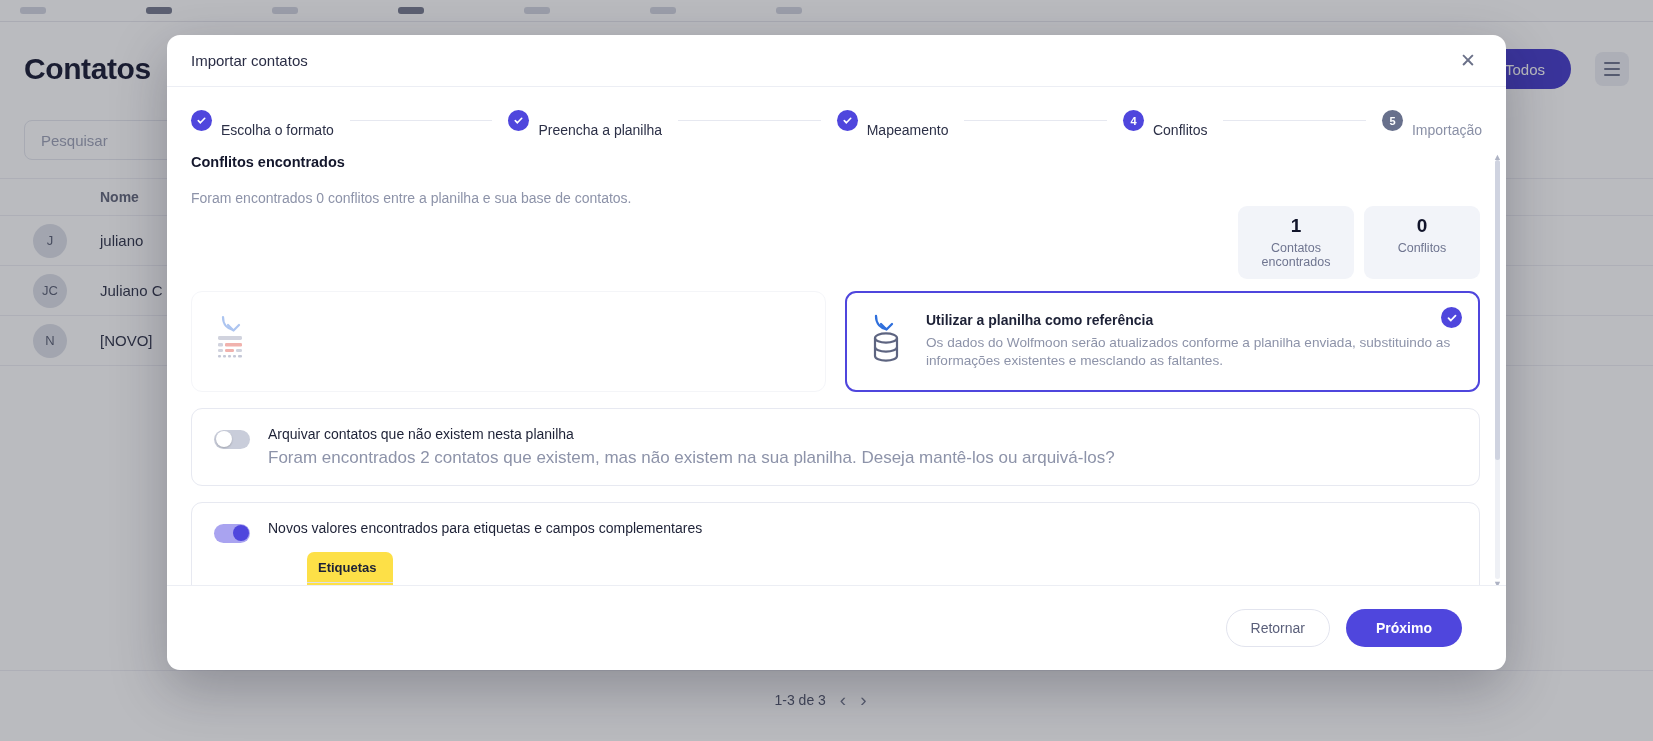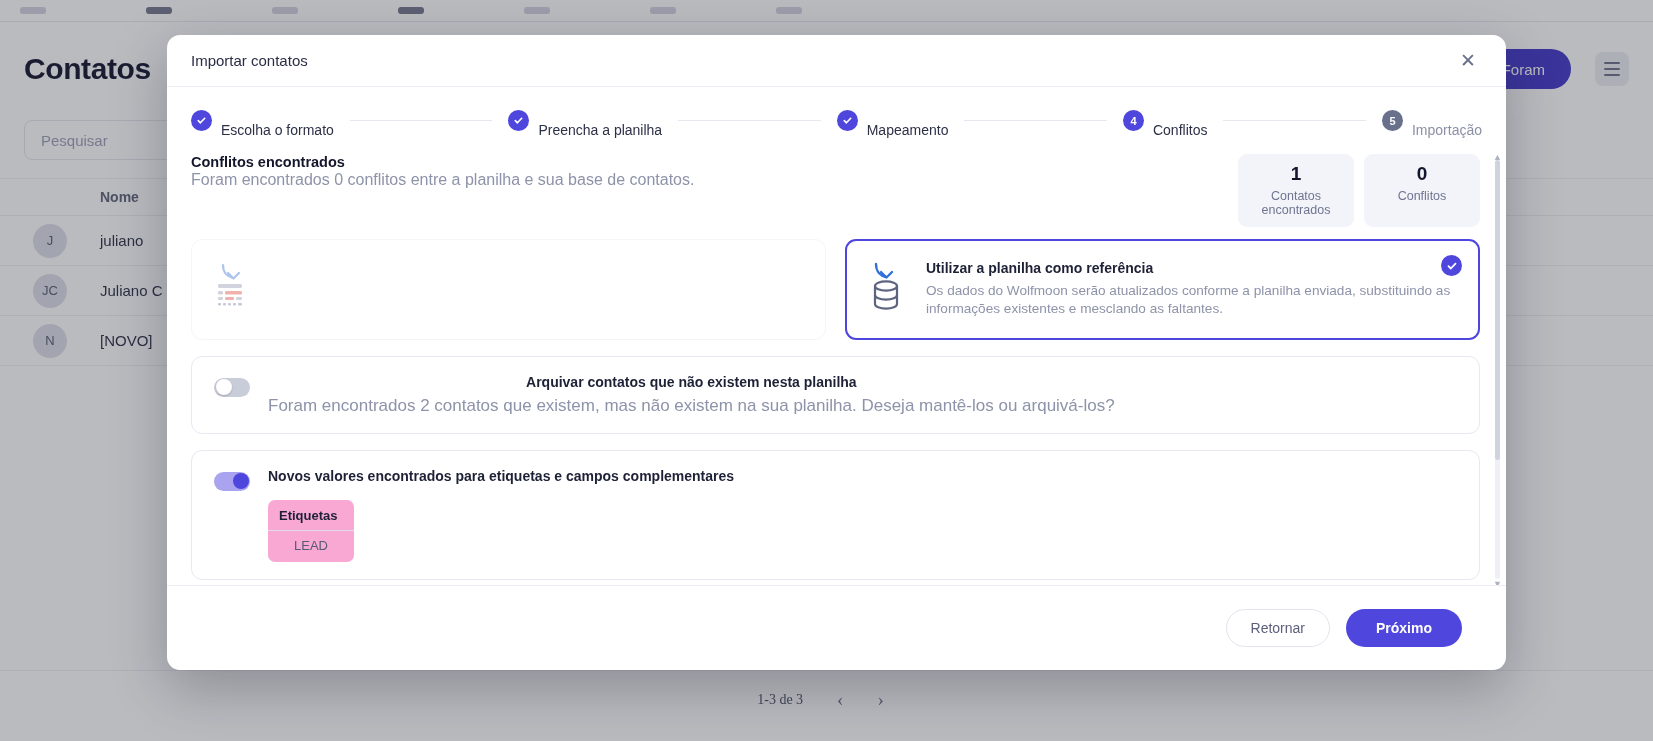--- a/index.html
+++ b/index.html
@@ -143,24 +143,23 @@
     justify-content: center;
   }
 
   .pagination {
     position: absolute;
     bottom: 30px;
     left: 0; right: 12px;
     display: flex;
     align-items: center;
     justify-content: center;
-    gap: 34px;
+    gap: 14px;
     font-size: 14px;
     color: #4a4f66;
-    font-family: Liberation Serif, serif;
   }
   .pagination .arrow { font-size: 19px; color: #6d7288; cursor: pointer; }
   .footer-rule {
     position: absolute;
     bottom: 70px; left: 0; right: 0;
     border-top: 1px solid #edeef3;
   }
 
   
   #overlay {
@@ -244,23 +243,24 @@
   .modal-body {
     flex: 1 1 auto;
     overflow: hidden;
     padding: 4px 26px 0 24px;
     position: relative;
   }
 
   .body-top {
     display: flex;
     align-items: flex-start;
+    flex-direction: column;
   }
   .section-title { font-size: 14.5px; font-weight: 700; color: #14172c; }
-  .section-sub { font-size: 16px; color: #8d93a9; margin-top: 1px; }
+  .section-sub { font-size: 14px; color: #8d93a9; margin-top: 20px; }
 
   .stats {
     margin-left: auto;
     display: flex;
     gap: 10px;
   }
   .stat-card {
     background: #f2f4f9;
     border-radius: 9px;
     width: 116px;
@@ -328,29 +328,30 @@
   .switch .knob {
     position: absolute;
     top: 1.5px;
     width: 16px; height: 16px;
     border-radius: 50%;
     transition: none;
   }
   .switch.off .knob { left: 1.5px; background: #ffffff; box-shadow: 0 1px 2px rgba(0,0,0,.2); }
   .switch.on .knob { left: 18.5px; background: #4f46dd; }
 
-  .tg-title { font-size: 14px; font-weight: 700; color: #1d2136; text-align: center; }
+  .tg-title { font-size: 14px; font-weight: 400; color: #1d2136; }
   .tg-desc { font-size: 17px; color: #8d93a9; margin-top: 6px; }
 
   .mini-table {
     margin-top: 16px;
     width: 86px;
     border-radius: 7px;
     overflow: hidden;
-    background: #f9a8d4;
+    background: #fde047;
+    margin-left: 39px;
   }
   .mini-th {
     font-size: 13px;
     font-weight: 700;
     color: #1d2136;
     padding: 8px 11px 7px 11px;
     border-bottom: 1px solid #dcdfe9;
   }
   .mini-td {
     font-size: 13px;
@@ -431,21 +432,21 @@
     <span class="chip"></span>
     <span class="chip"></span>
     <span class="spacer"></span>
   </div>
 
   <div class="page-header">
     <div class="page-title">Contatos</div>
     <div class="header-right">
       <button class="btn-novo">
         <span class="plus">+</span>
-        <span>Foram</span>
+        <span>Todos</span>
       </button>
       <div class="hamburger">
         <span></span>
           <span></span>
           <span></span>
       </div>
     </div>
   </div>
 
   <div class="search-box">

